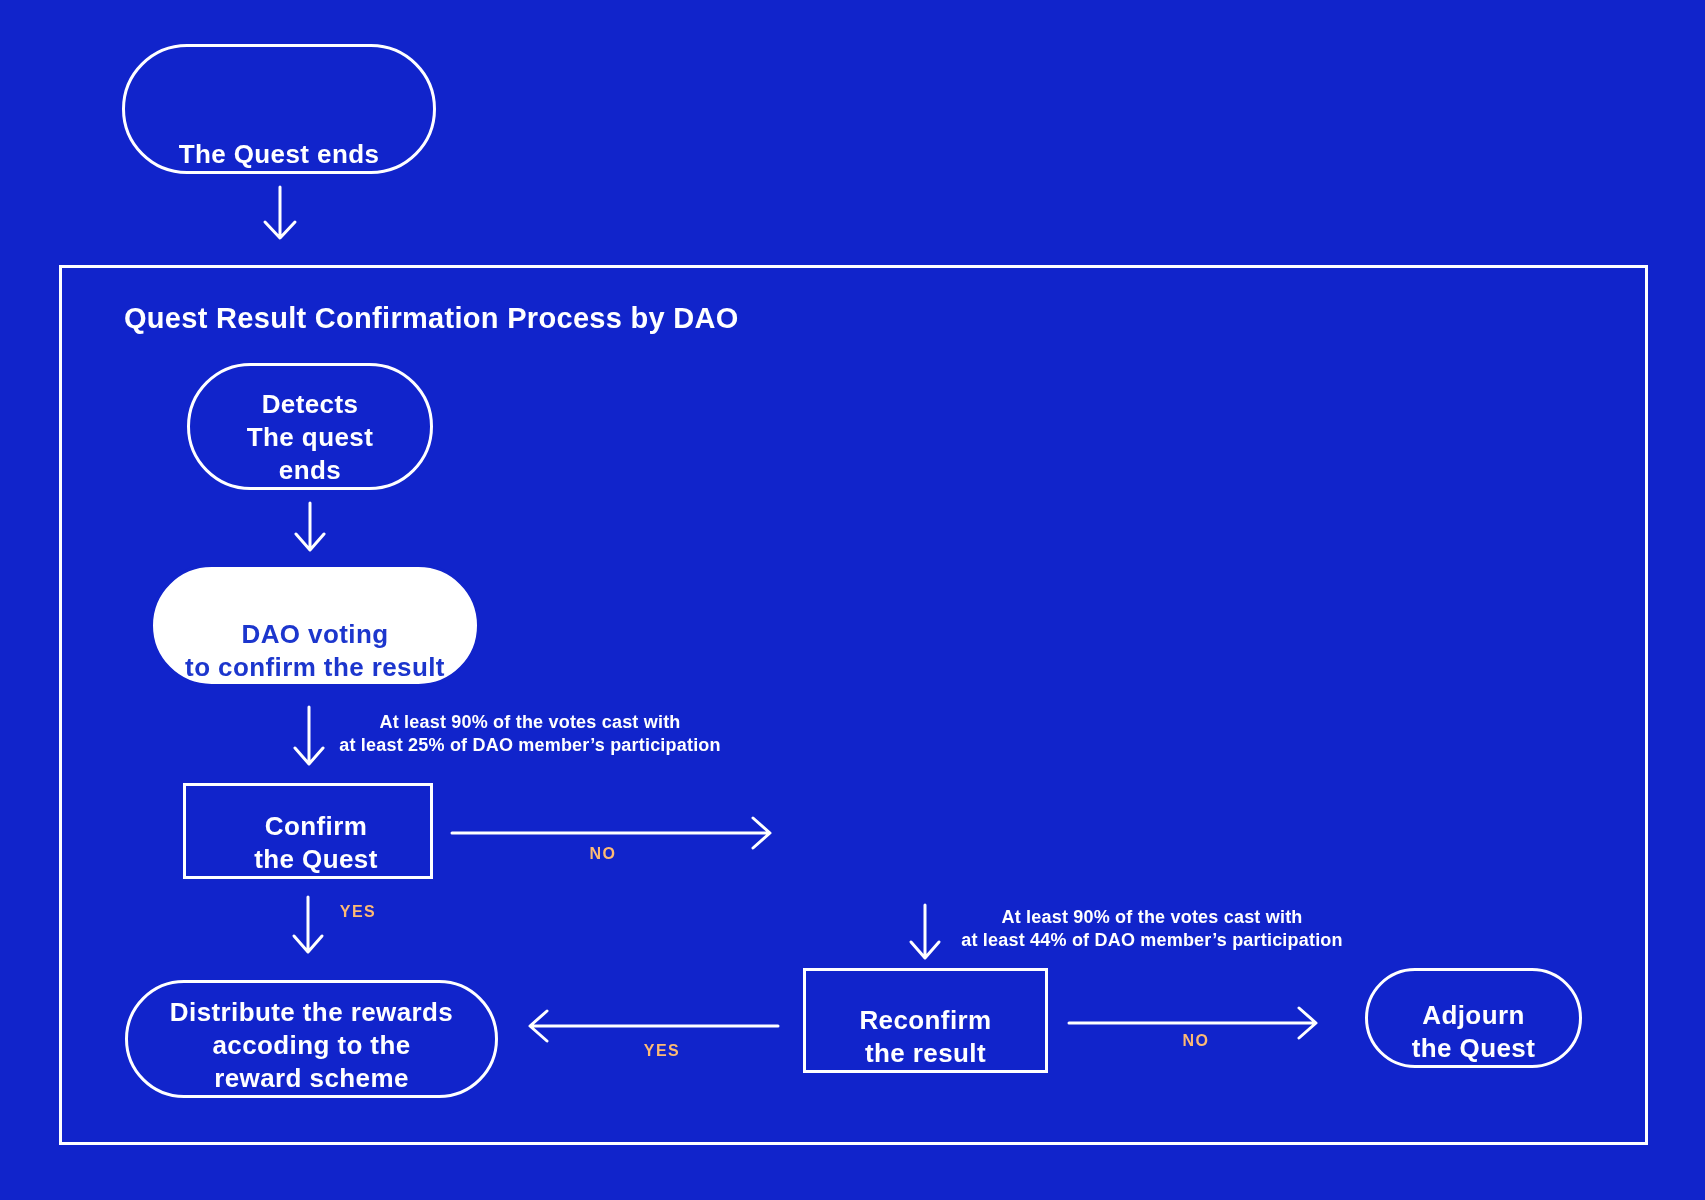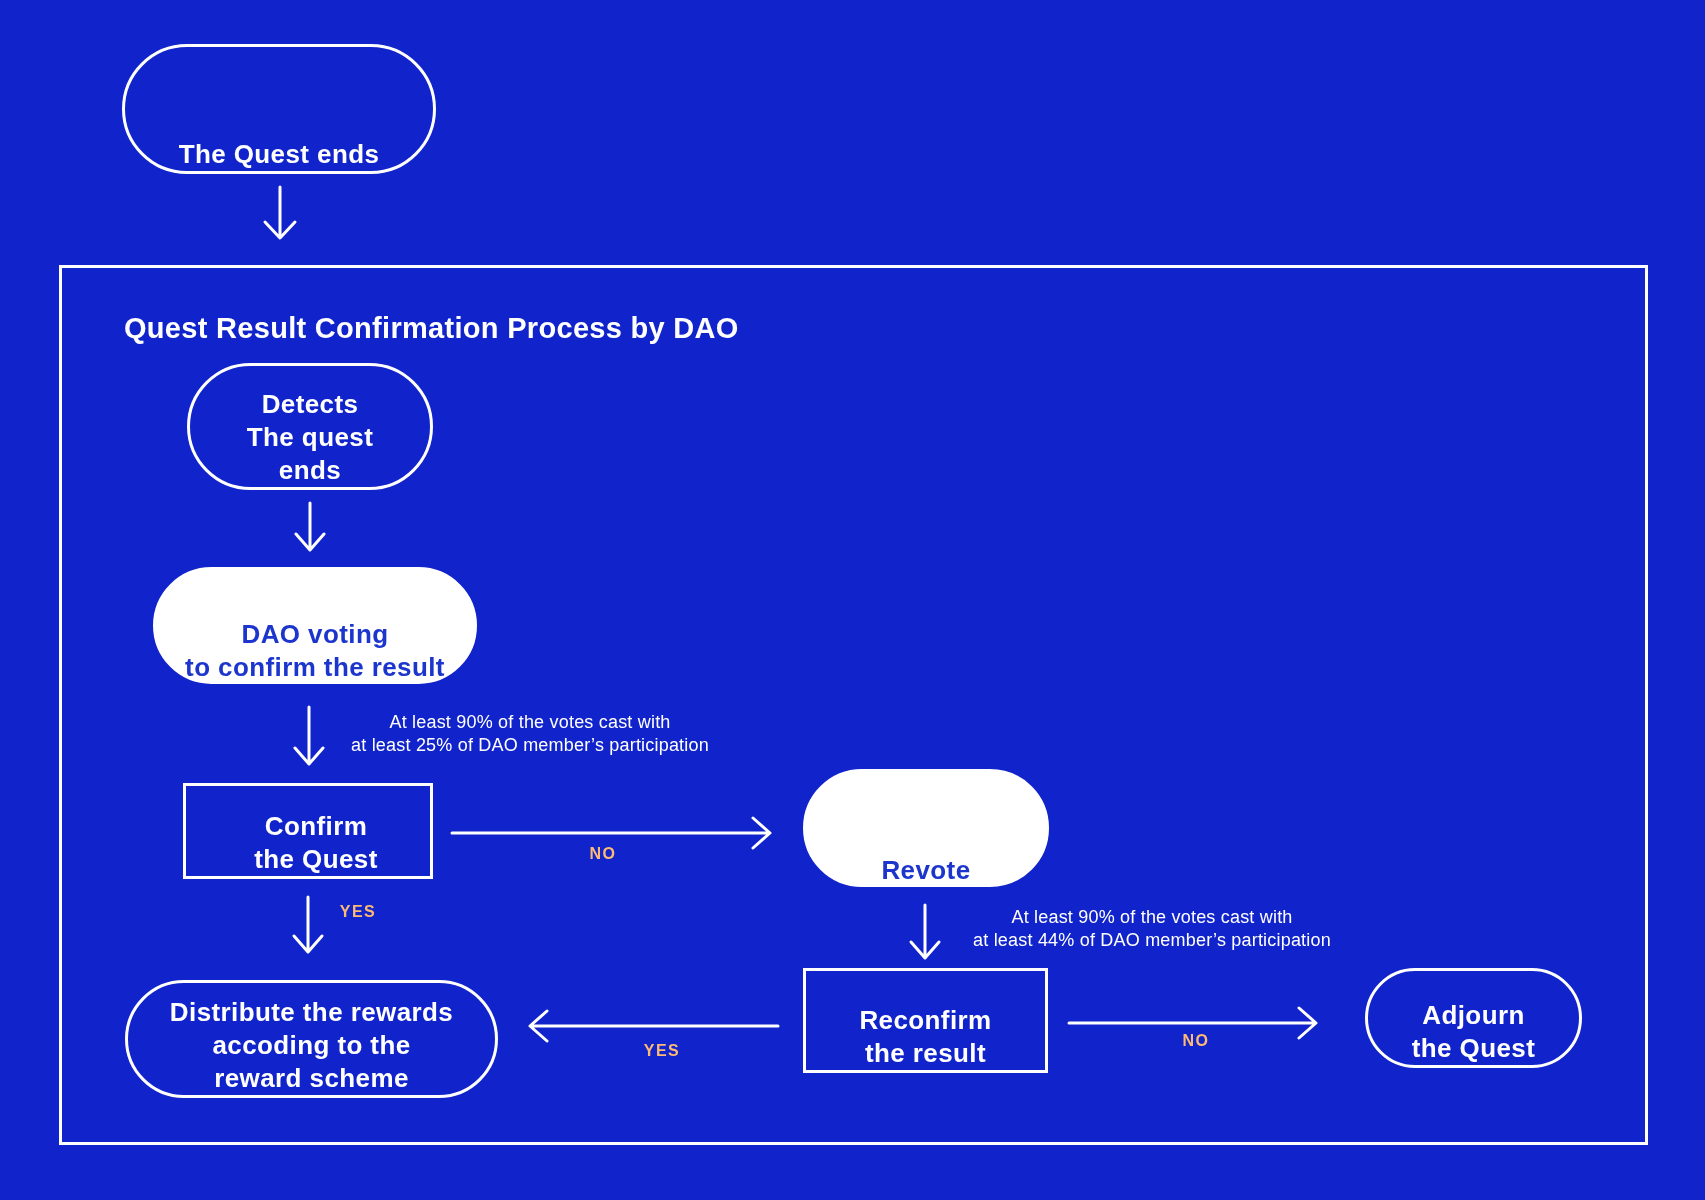--- a/index.html
+++ b/index.html
@@ -56,33 +56,33 @@
     z-index:-1;
   }
   
   .container-box{
     position:absolute;
     left:59px;top:265px;width:1589px;height:880px;
     border:3px solid #fff;
   }
   .container-title{
     position:absolute;
-    left:124px;top:312px;
+    left:124px;top:302px;
     color:#fff;
     font-size:29px;font-weight:700;letter-spacing:.3px;
   }
   
   .annotation{
     position:absolute;
     width:400px;
     color:#fff;
     font-size:18px;font-weight:500;line-height:23px;
     text-align:center;letter-spacing:.2px;
   }
-  .annotation span{display:block;}
+  .annotation span{display:block;font-weight:bold;}
   .edge-label{
     position:absolute;
     width:76px;
     color:#fdba74;
     font-size:16px;font-weight:600;letter-spacing:1.5px;
     text-align:center;
   }
   
   .arrows{
     position:absolute;inset:0;
@@ -141,25 +141,20 @@
   <div class="node rect outline" style="left:183px;top:783px;width:250px;height:96px;padding-left:16px;">
     <div class="label">
       <span>Confirm</span>
       <span>the Quest</span>
     </div>
   </div>
 
   <div class="edge-label" style="left:320px;top:903px;">YES</div>
   <div class="edge-label" style="left:565px;top:845px;">NO</div>
 
-  <div class="node white-pill" style="left:800px;top:766px;width:252px;height:124px;">
-    <div class="label">
-      <span>Revote</span>
-    </div>
-  </div>
 
   <div class="annotation" style="left:952px;top:906px;">
     <span>At least 90% of the votes cast with</span>
     <span>at least 44% of DAO member’s participation</span>
   </div>
 
   <div class="node pill outline" style="left:125px;top:980px;width:373px;height:118px;border-radius:59px;">
     <div class="label">
       <span>Distribute the rewards</span>
       <span>accoding to the</span>

